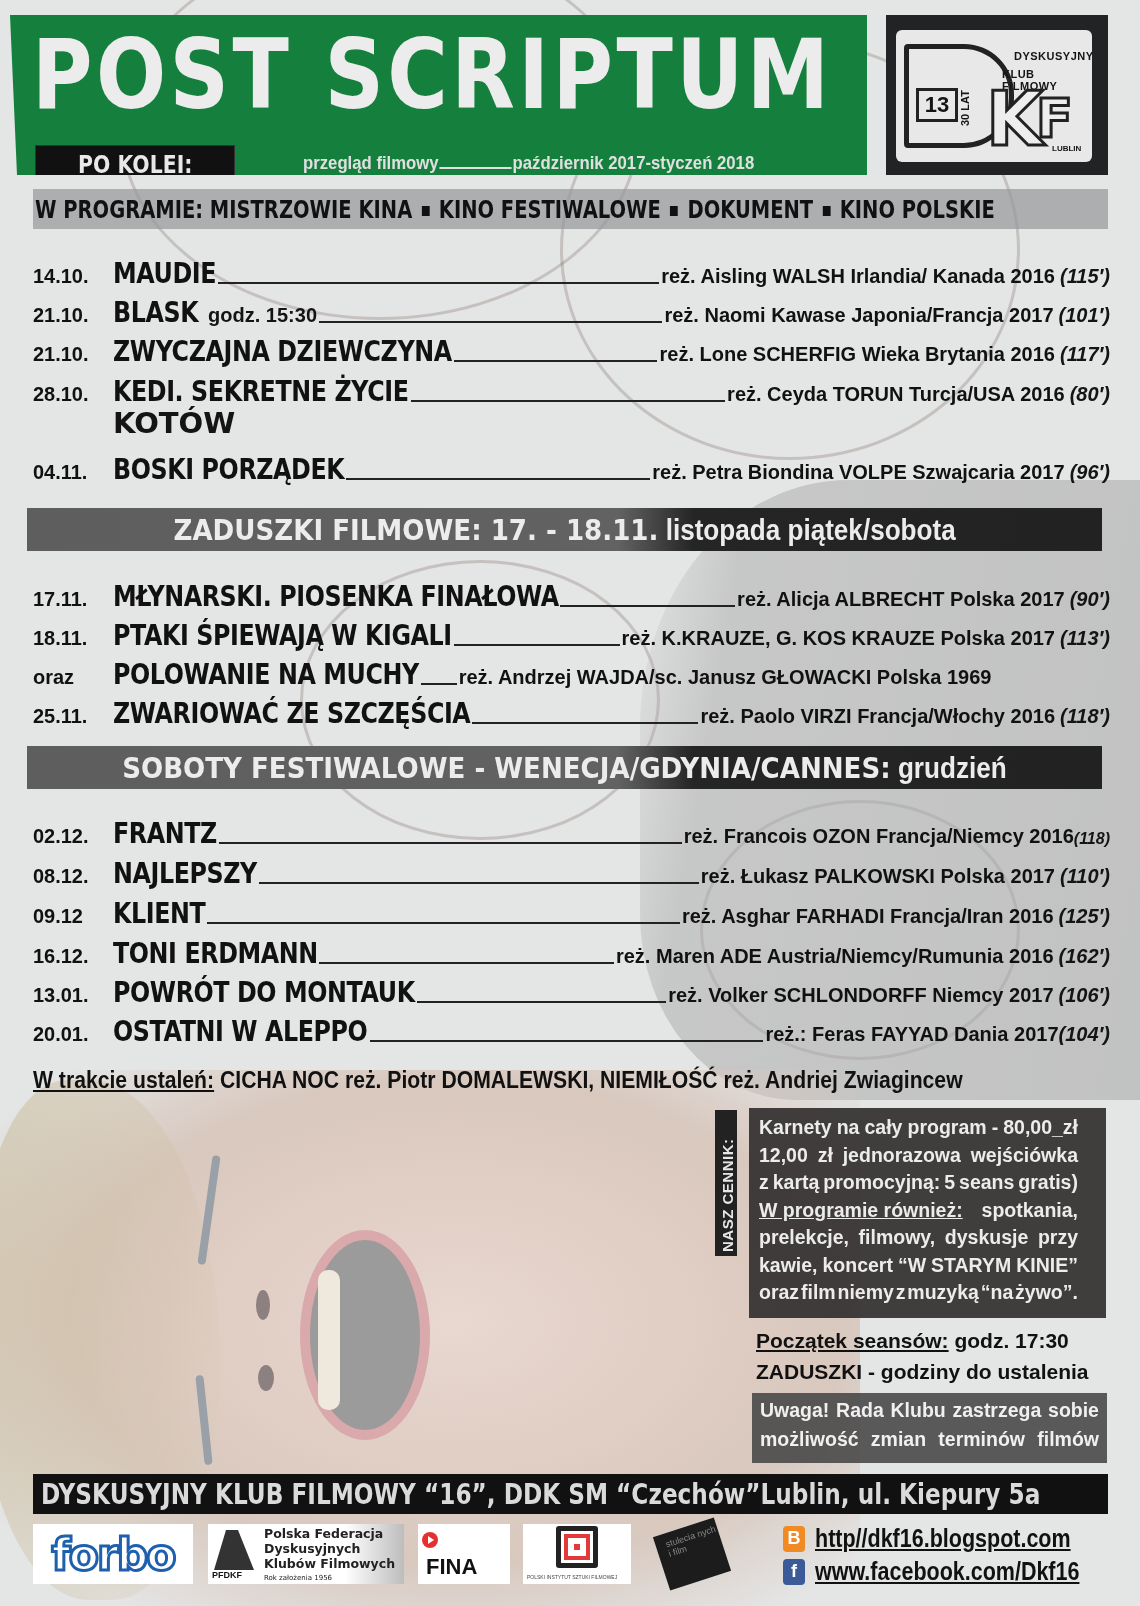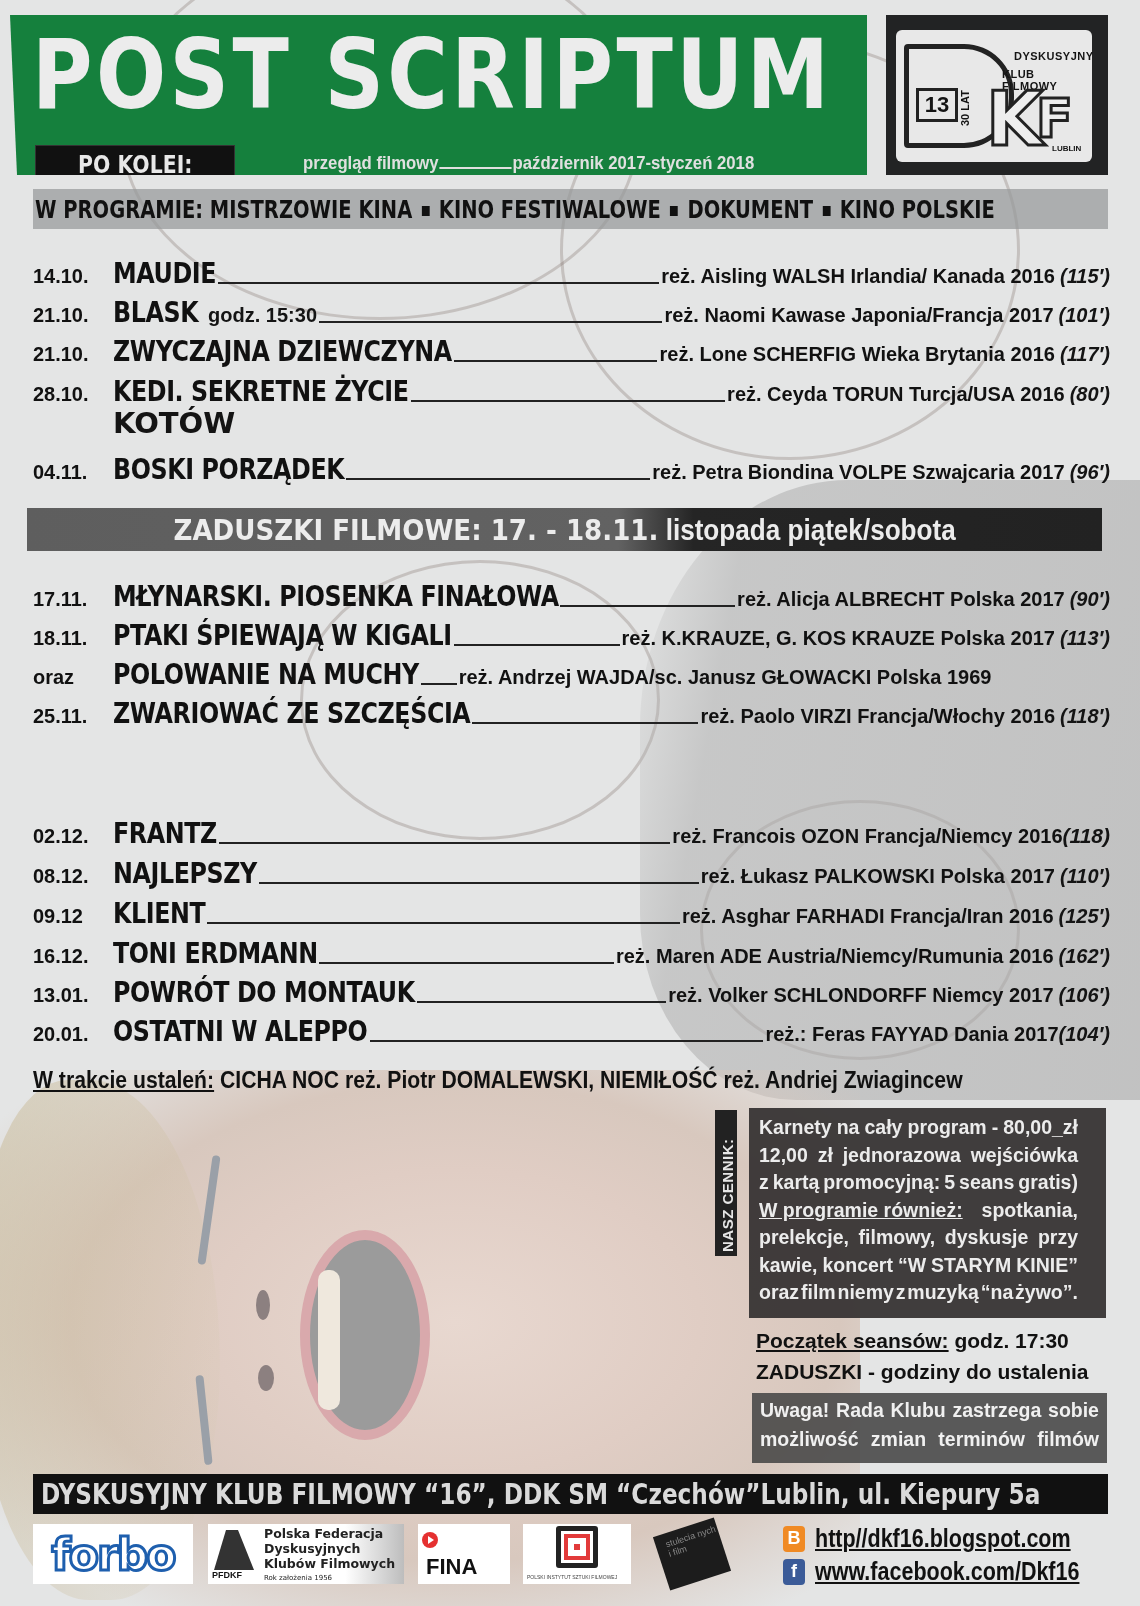--- a/index.html
+++ b/index.html
@@ -316,27 +316,32 @@
     <span class="dir">reż. Andrzej WAJDA/sc. Janusz GŁOWACKI Polska 1969</span>
   </div>
   <div class="row" style="top:692px;">
     <span class="date">25.11.</span>
     <span class="ftitle" style="transform: scaleX(0.82); margin-right: -78.6338px;">ZWARIOWAĆ ZE SZCZĘŚCIA</span>
     <span class="fill"></span>
     <span class="dir">reż. Paolo  VIRZI Francja/Włochy 2016</span>
     <span class="dur">(118′)</span>
   </div>
 
+  <div class="section-bar" style="top:746px;">
+    <div class="section-text">
+      <span>SOBOTY FESTIWALOWE - WENECJA/GDYNIA/CANNES:</span><span class="light"> grudzień</span>
+    </div>
+  </div>
 
   <div class="row" style="top:812px;">
     <span class="date">02.12.</span>
     <span class="ftitle" style="transform: scaleX(0.82); margin-right: -23.1291px;">FRANTZ</span>
     <span class="fill"></span>
     <span class="dir">reż. Francois OZON Francja/Niemcy 2016</span>
-    <span class="dur" style="margin-left:0;font-size:21px;">(118)</span>
+    <span class="dur" style="margin-left:0;font-size:16px;">(118)</span>
   </div>
   <div class="row" style="top:852px;">
     <span class="date">08.12.</span>
     <span class="ftitle" style="transform: scaleX(0.82); margin-right: -31.1156px;">NAJLEPSZY</span>
     <span class="fill"></span>
     <span class="dir">reż. Łukasz PALKOWSKI Polska 2017</span>
     <span class="dur">(110′)</span>
   </div>
   <div class="row" style="top:892px;">
     <span class="date">09.12</span>

